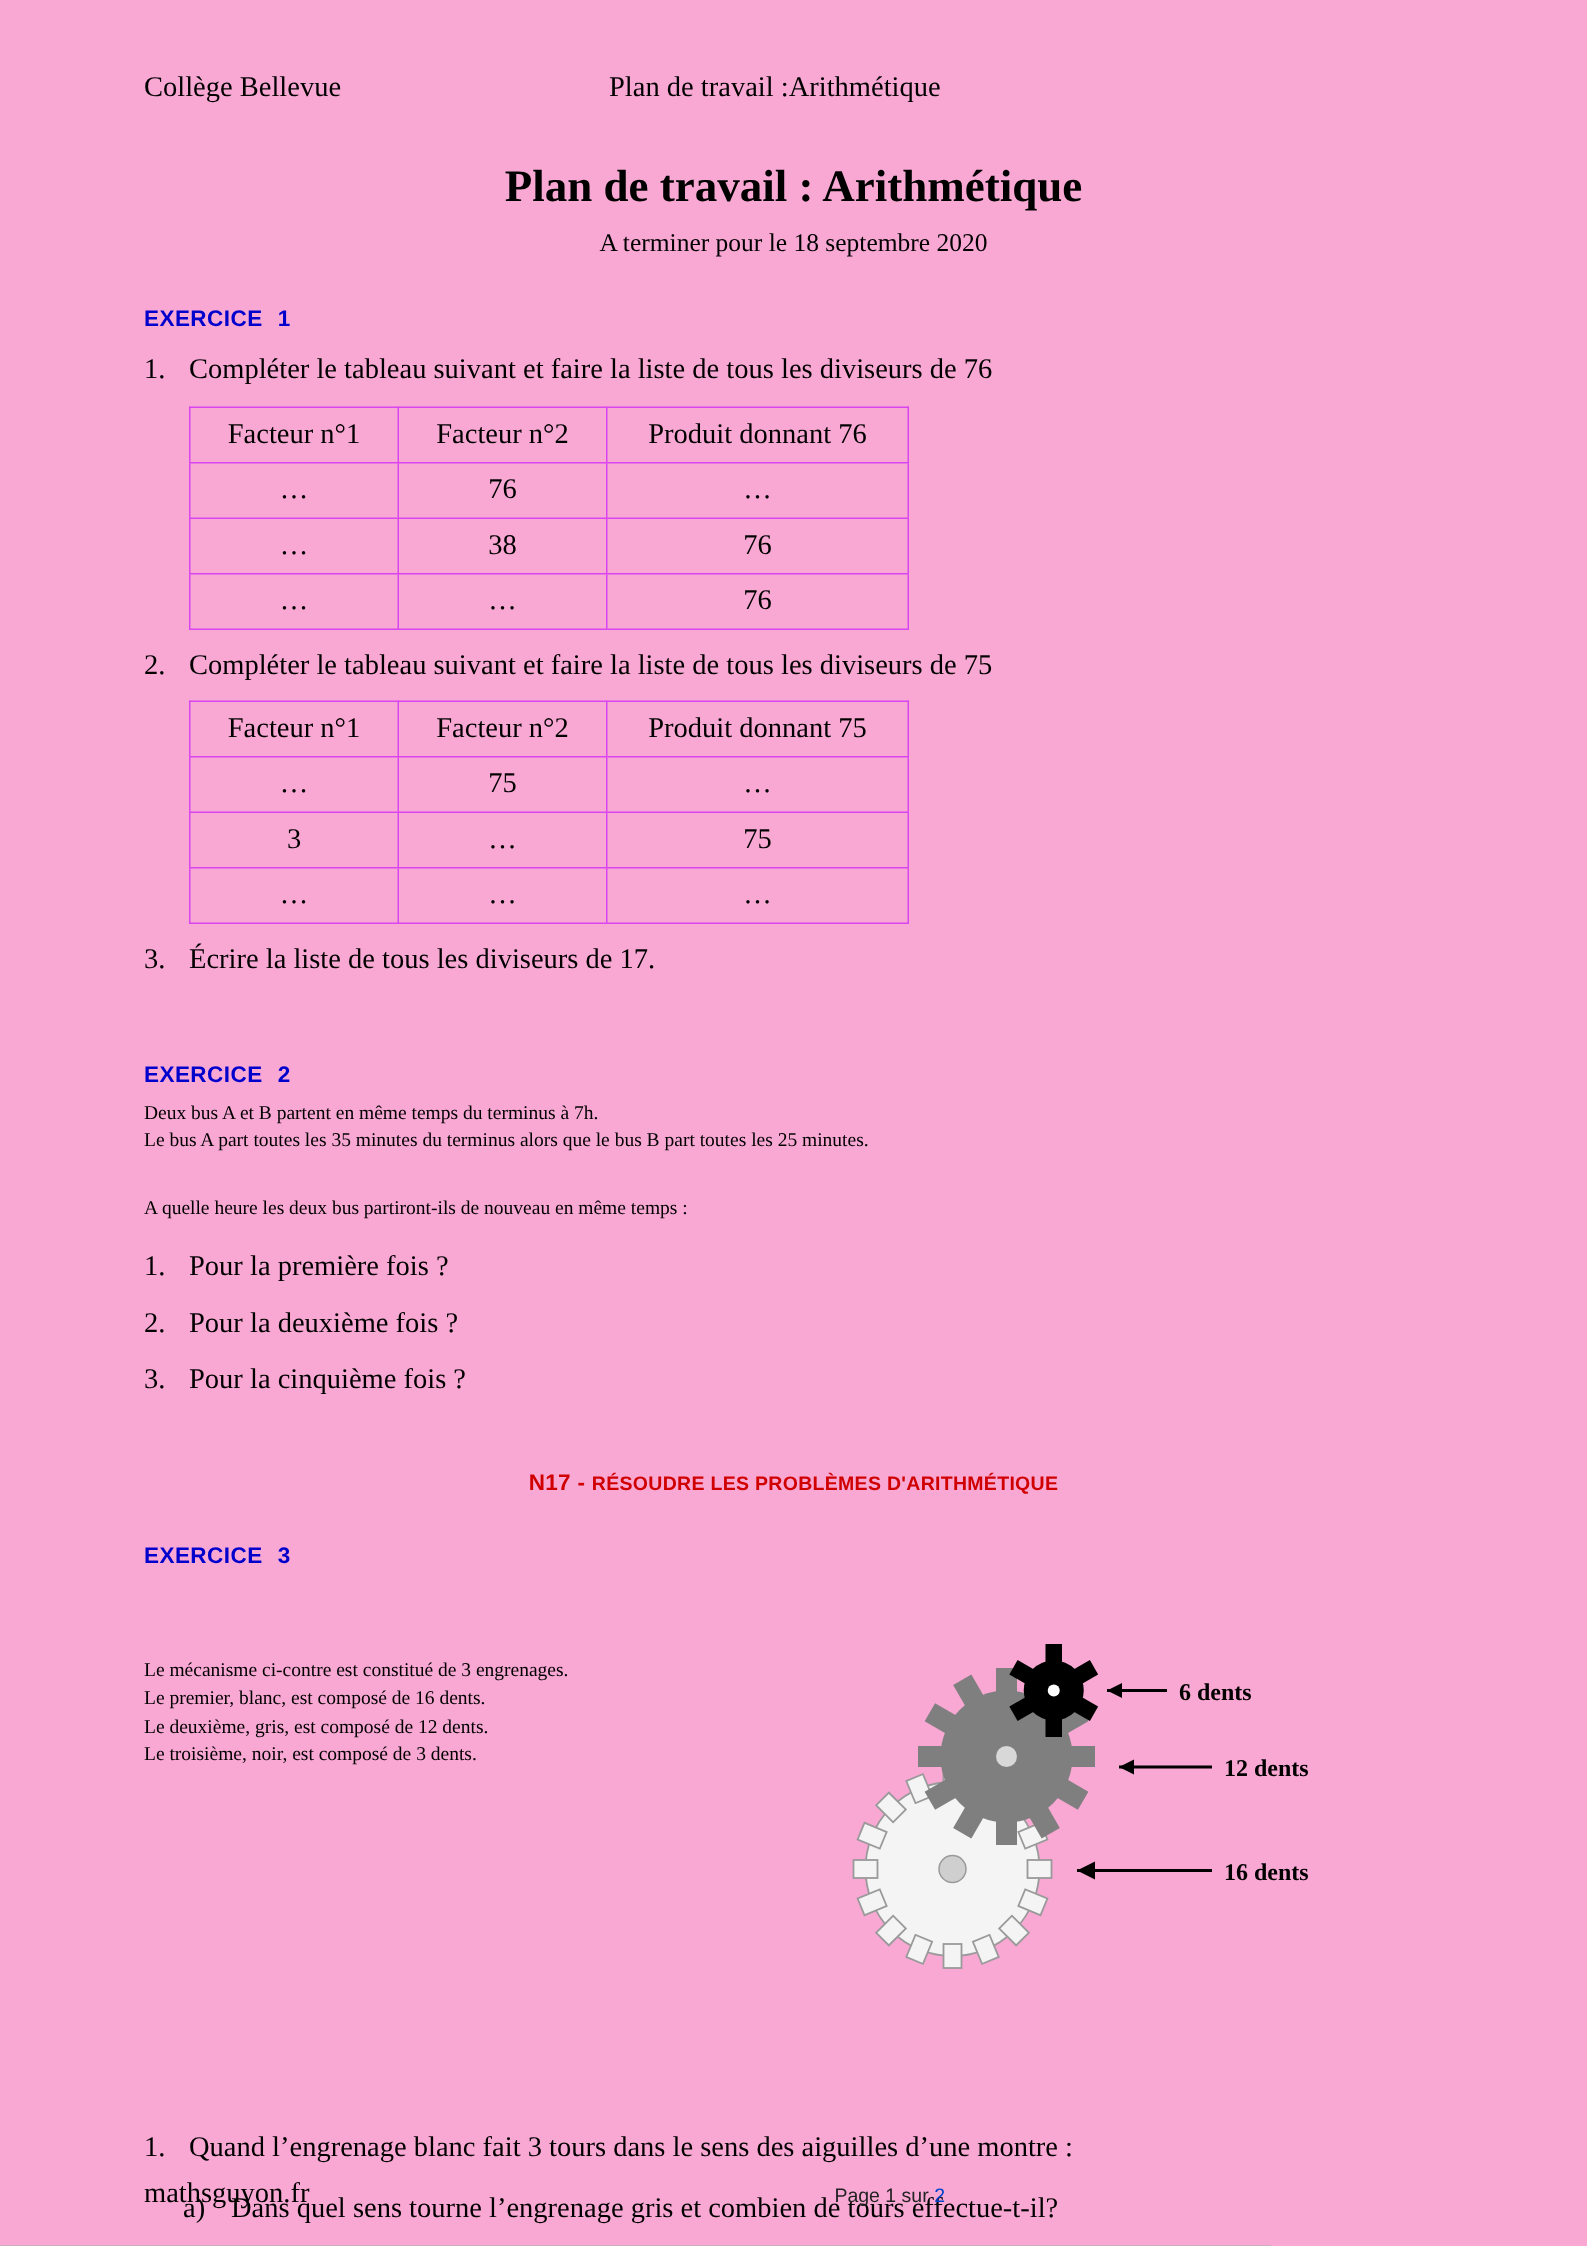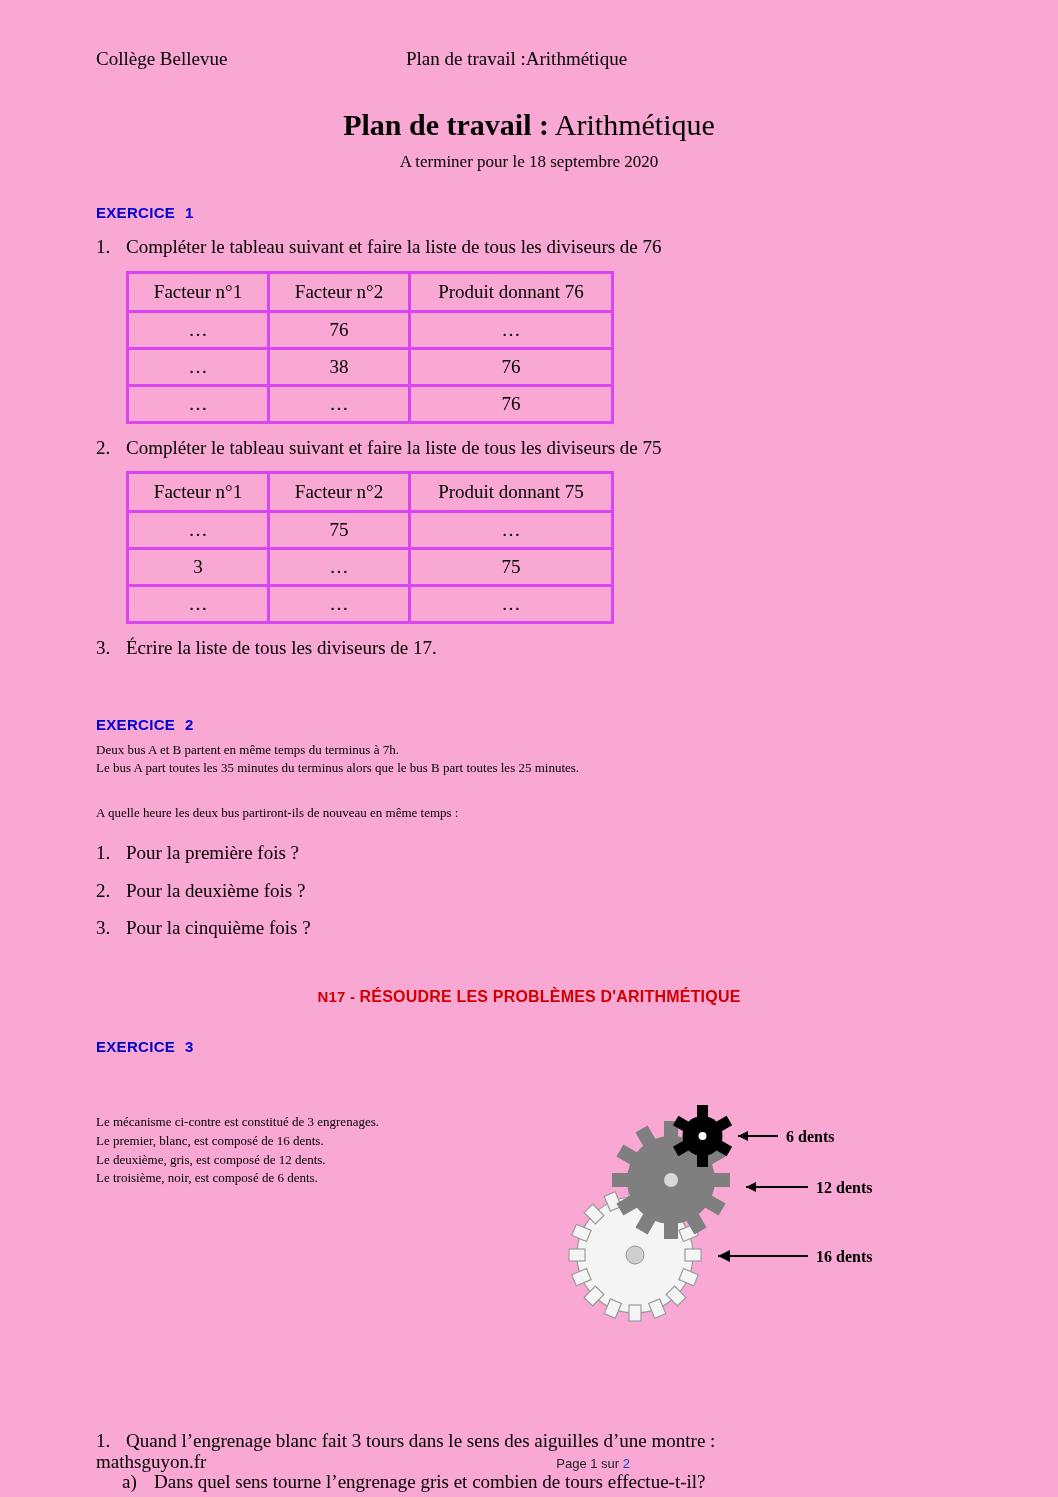--- a/index.html
+++ b/index.html
@@ -35,21 +35,21 @@
 
   
   .title-block {
     text-align: center;
     margin-top: 38px;
   }
   .title {
     font-size: 30px;
   }
   .title b { font-weight: bold; }
-  .title span.light { font-weight: normal; }
+  .title span.light { font-weight: bold; }
   .subtitle {
     font-size: 17px;
     margin-top: 10px;
   }
 
   
   .ex-head {
     color: #0000cc;
     font-family: "Liberation Sans", sans-serif;
     font-weight: bold;
@@ -59,21 +59,21 @@
   .ex-head .num { margin-left: 10px; }
 
   .n17 {
     text-align: center;
     color: #d00000;
     font-family: "Liberation Sans", sans-serif;
     font-weight: bold;
     font-size: 15px;
     letter-spacing: 0.2px;
   }
-  .n17 .small-caps { font-size: 16px; }
+  .n17 .small-caps { font-size: 13px; }
 
   
   p.txt {
     font-size: 13px;
     margin: 0;
     line-height: 1.45;
   }
   .ol-item {
     font-size: 19px;
     display: flex;
@@ -96,21 +96,21 @@
     flex: none;
   }
 
   
   table.grid {
     border-collapse: collapse;
     margin: 10px 0 10px 30px;
     font-size: 19px;
   }
   table.grid td, table.grid th {
-    border: 3px solid #d946ef;
+    border: 1px solid #d946ef;
     padding: 6px 10px;
     text-align: center;
     font-weight: normal;
   }
   table.grid th { padding: 7px 12px; }
   table.grid td.c1 { width: 118px; }
   table.grid td.c2 { width: 118px; }
   table.grid td.c3 { width: 180px; }
   table.grid tr { height: 37px; }
 
@@ -301,21 +301,21 @@
     </div>
 
     <div class="sp32"></div>
     <div class="sp26"></div>
 
     <div class="fig-row">
       <div class="fig-text">
         <p class="txt">Le mécanisme ci-contre est constitué de 3 engrenages.</p>
         <p class="txt">Le premier, blanc, est composé de 16 dents.</p>
         <p class="txt">Le deuxième, gris, est composé de 12 dents.</p>
-        <p class="txt">Le troisième, noir, est composé de 6 dents.</p>
+        <p class="txt">Le troisième, noir, est composé de 3 dents.</p>
       </div>
 
       <div class="fig-img">
         <svg width="440" height="230" viewBox="0 0 440 230">
 
           <g>
             <g stroke="#9a9a9a" stroke-width="1.2" fill="#f4f4f4">
               <circle cx="95" cy="152" r="58"></circle>
             </g>
             <g fill="#f4f4f4" stroke="#9a9a9a" stroke-width="1.2">

